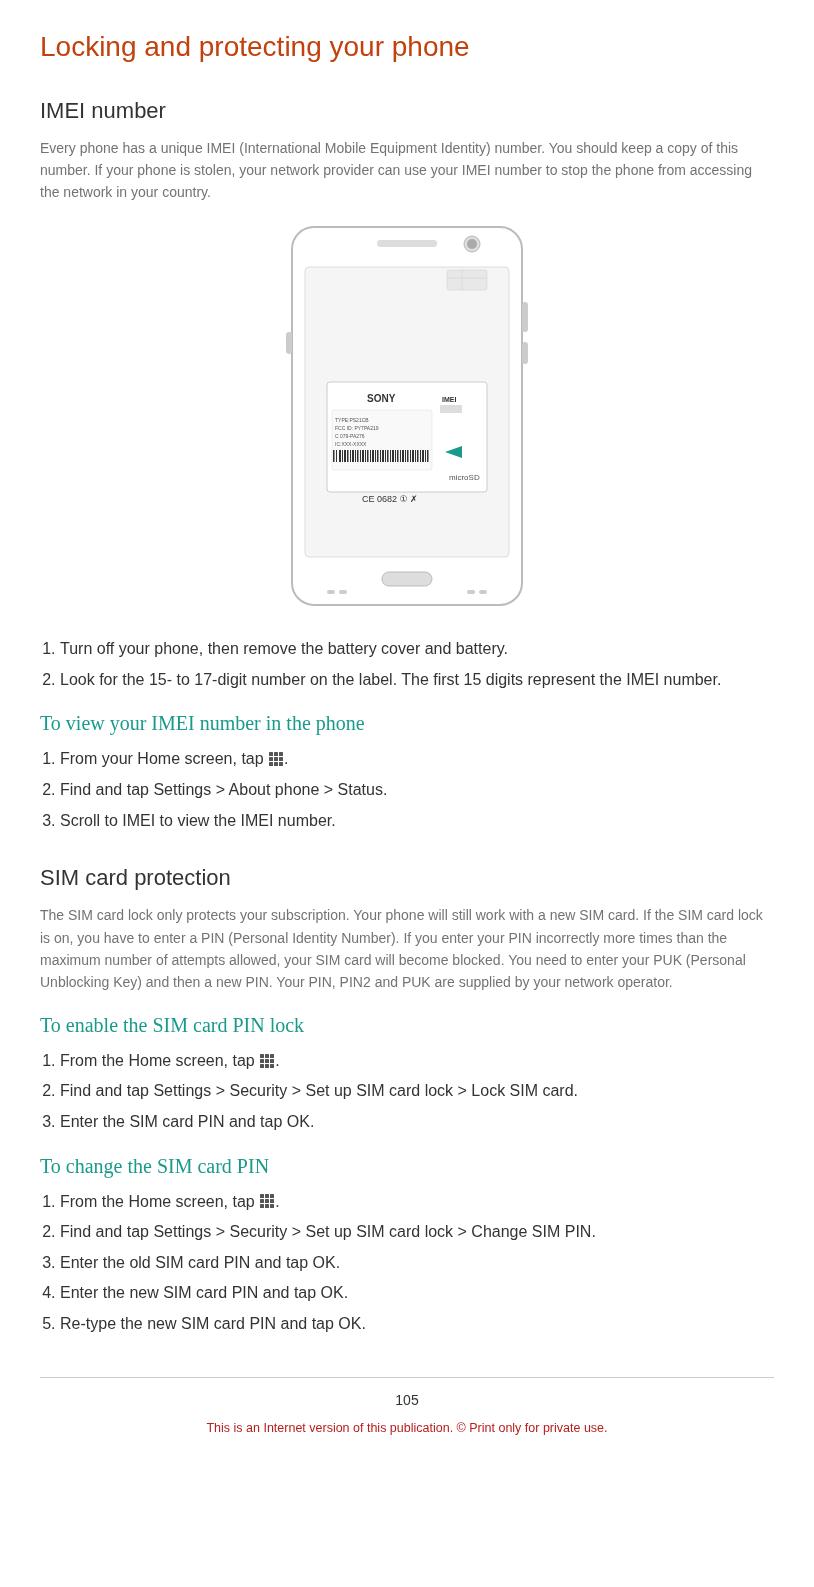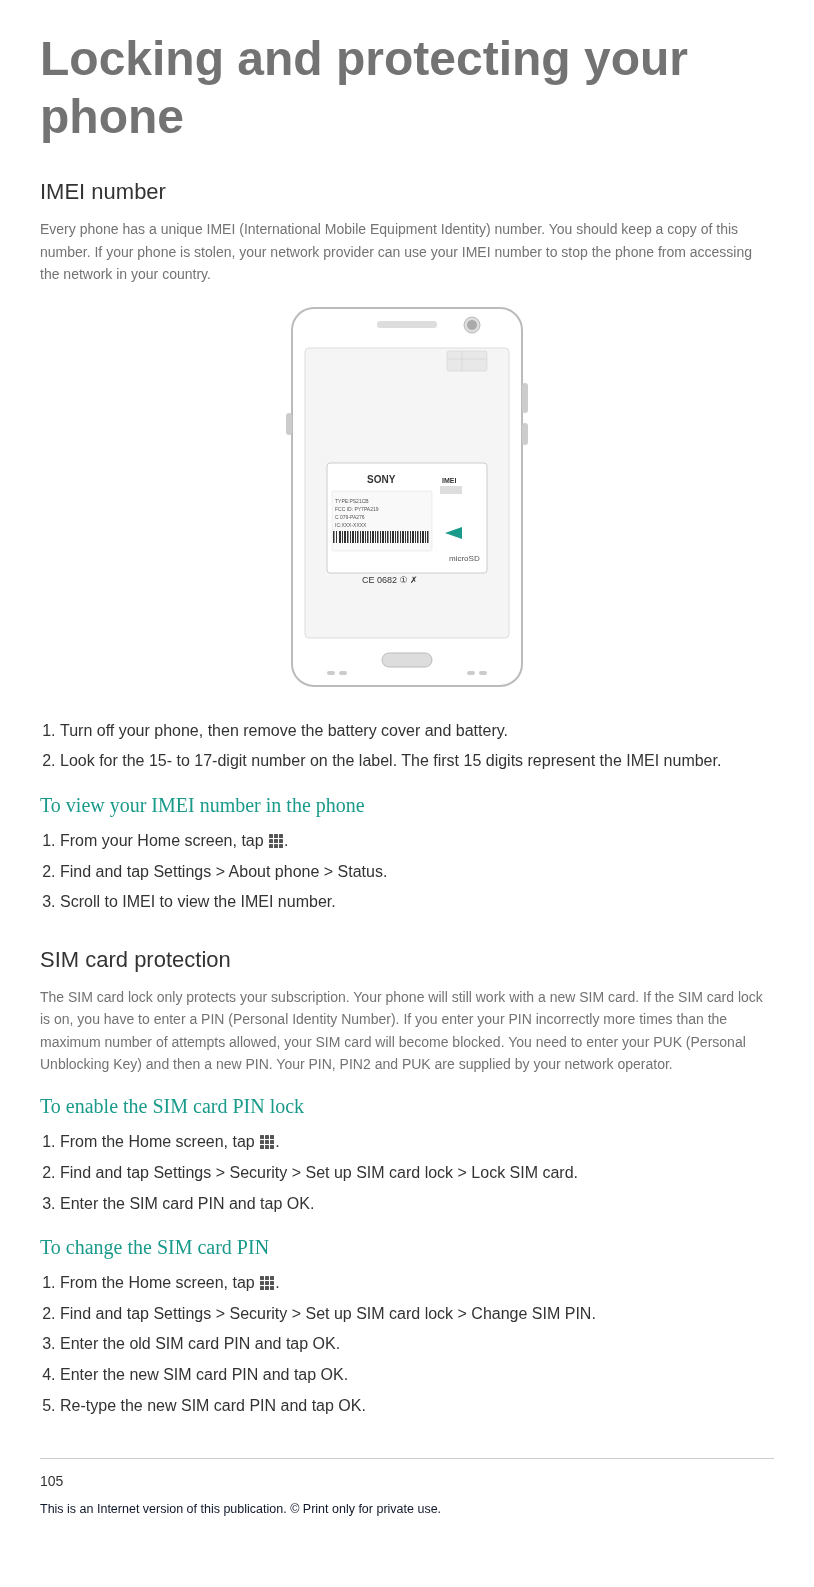--- a/index.html
+++ b/index.html
@@ -7,23 +7,23 @@
       font-family: Arial, Helvetica, sans-serif;
       background: #fff;
       color: #333;
       width: 814px;
       min-height: 1587px;
       padding: 30px 40px 40px 40px;
       font-size: 15px;
       line-height: 1.5;
     }
     h1.page-title {
-      font-size: 48px;
-      font-weight: bold;
-      color: #737373;
+      font-size: 28px;
+      font-weight: normal;
+      color: #c2410c;
       margin-bottom: 30px;
       line-height: 1.2;
     }
     h2.section-title {
       font-size: 22px;
       font-weight: normal;
       color: #333;
       margin-top: 10px;
       margin-bottom: 10px;
     }
@@ -67,33 +67,33 @@
       margin-top: 16px;
       margin-bottom: 8px;
       display: block;
       font-weight: normal;
       font-family: Liberation Serif, serif;
     }
     .section-gap {
       margin-top: 28px;
     }
     .footer {
-      text-align: left;
+      text-align: center;
       margin-top: 40px;
       padding-top: 12px;
       border-top: 1px solid #ccc;
     }
     .page-number {
       font-size: 14px;
       color: #333;
       margin-bottom: 8px;
     }
     .footer-note {
       font-size: 12.5px;
-      color: #0f172a;
+      color: #b91c1c;
     }
     .grid-icon {
       display: inline-block;
       width: 16px;
       height: 16px;
       vertical-align: middle;
       position: relative;
       top: -1px;
     }
   </style>

